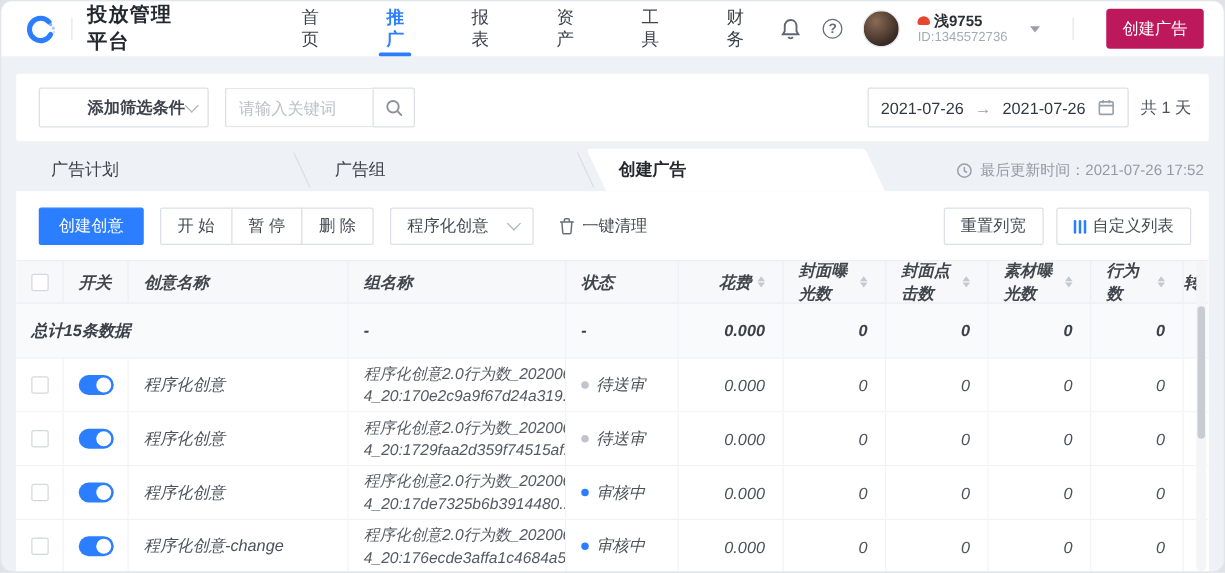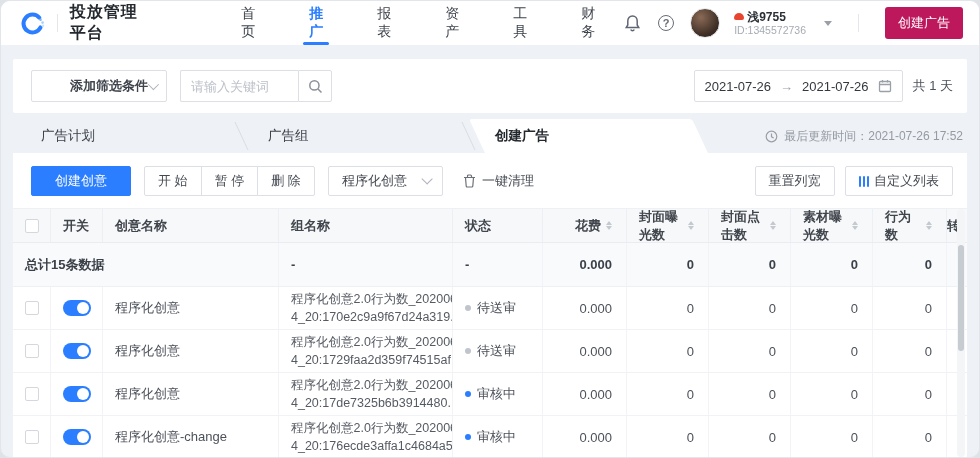--- a/index.html
+++ b/index.html
@@ -67,42 +67,42 @@
   .tab.active::before{ content:''; position:absolute; inset:0 2px; background:#fff;
     transform:skewX(25deg); border-radius:3px 3px 0 0; }
   .last-update{ margin-left:auto; display:flex; align-items:center; gap:6px; font-size:12px;
     color:#959aa3; padding-right:4px; }
 
   
   .content-card{ position:absolute; left:12px; right:12px; top:152px; bottom:0; background:#fff; overflow:hidden; }
   .toolbar{ display:flex; align-items:center; padding:13px 14px 12px 18px; }
   .btn{ height:30px; background:#fff; border:1px solid #dcdfe5; color:#454a52; font-size:13px;
     border-radius:2px; padding:0 13px; cursor:pointer; white-space:nowrap; font-family:inherit; }
-  .btn.primary{ background:#2a7eff; border-color:#2a7eff; color:#fff; padding:0 23px; }
+  .btn.primary{ background:#2a7eff; border-color:#2a7eff; color:#fff; padding:0 15px; }
   .btn-group{ display:flex; margin-left:13px; }
   .btn-group .btn{ border-radius:0; margin-left:-1px; }
   .btn-group .btn:first-child{ border-radius:2px 0 0 2px; margin-left:0; }
   .btn-group .btn:last-child{ border-radius:0 2px 2px 0; }
   .dd-btn{ display:flex; align-items:center; gap:14px; margin-left:13px; }
   .dd-btn .chev{ transform:rotate(45deg) translateY(-3px); }
   .clean-btn{ display:flex; align-items:center; gap:6px; margin-left:20px; background:none;
     border:none; font-size:13px; color:#454a52; cursor:pointer; font-family:inherit; }
   .toolbar-right{ margin-left:auto; display:flex; align-items:center; gap:10px; }
   .dd-disabled{ width:104px; height:30px; border:1px solid #e6e9ee; border-radius:2px; background:#fafbfc;
     color:#c3c7ce; font-size:13px; display:flex; align-items:center; justify-content:space-between;
     padding:0 10px; cursor:not-allowed; }
   .dd-disabled .chev{ border-color:#d3d7dd; }
   .cols-icon{ display:inline-flex; gap:1.5px; margin-right:5px; }
   .cols-icon i{ width:2.5px; height:11px; background:#2a7eff; border-radius:1px; }
   .btn.with-icon{ display:flex; align-items:center; }
 
   
   .table{ font-size:13px; color:#4c515a; }
   .t-row{ display:grid; grid-template-columns:38px 52px 176px 174px 90px 84px 82px 82px 82px 74px 1fr;
-    align-items:center; }
+    align-items:center;font-style:italic; }
   .t-row.head{ height:35px; background:#f6f8fa; border-top:1px solid #eef1f4; border-bottom:1px solid #e9ecf0;
     color:#41454c; font-weight:bold; }
   .t-row.summary{ height:44px; background:#f8fafc; border-bottom:1px solid #eef1f4; font-weight:bold; color:#3c4149; }
   .t-row.data{ height:43px; background:#fff; border-bottom:1px solid #f0f2f6; }
   .t-cell{ height:100%; display:flex; align-items:center; padding:0 10px 0 12px; border-right:1px solid #f1f3f7; overflow:hidden; }
   .t-cell.num{ justify-content:flex-end; padding-right:14px; }
   .t-cell.cb-cell{ justify-content:center; padding:0; }
   .t-cell.last{ border-right:none; padding:0; }
   .head .t-cell{ border-right-color:#eceff3; }
   .sort-icon{ display:inline-flex; flex-direction:column; gap:1.5px; margin-left:5px; }

